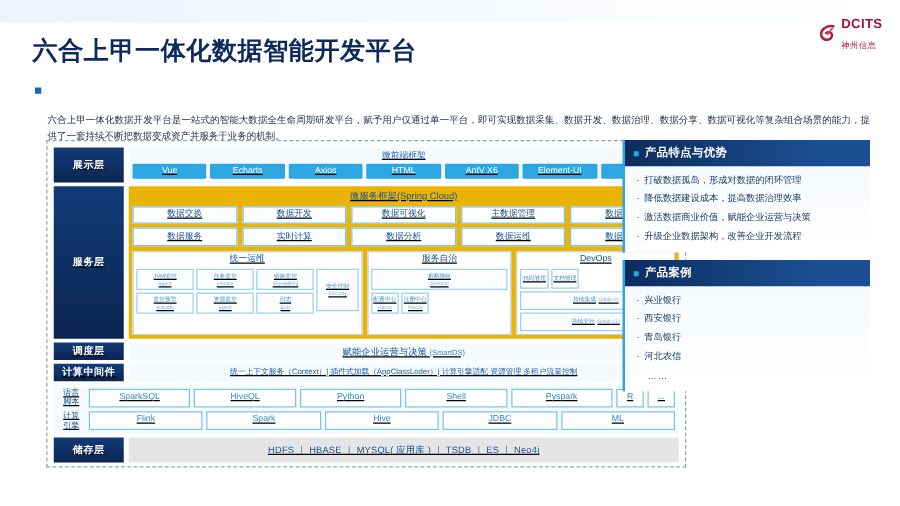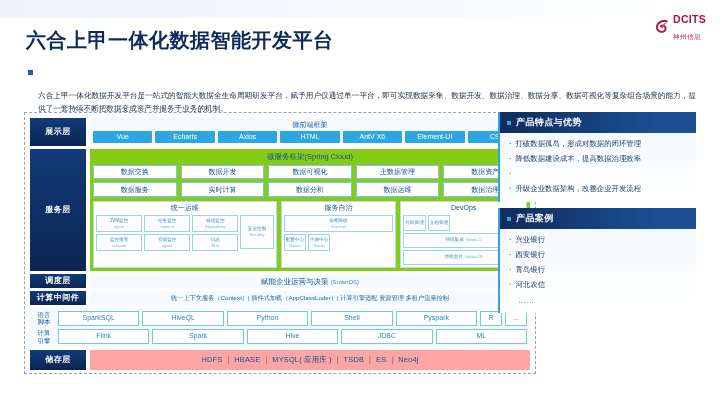--- a/index.html
+++ b/index.html
@@ -37,23 +37,24 @@
   }
   .intro-bullet {
     width:5px; height:5px; background:#1a64b4; margin-top:4px; flex:none;
   }
   .intro-text {
     font-size:7.6px; color:#21324f; line-height:1.75; text-align:justify;margin-top:23px;
   }
 
   
   .diagram {
-    position:absolute; left:24px; top:112px; width:512px; height:262px;
+    position:absolute; left:37px; top:112px; width:512px; height:262px;
     border:1px dashed #8fa3bd; padding:5px;
     background:#ffffff;
+    text-decoration:underline;
   }
   .layer-row { display:flex; gap:4px; margin-bottom:3px; }
   .layer-row:last-child { margin-bottom:0; }
   .side-label {
     width:56px; flex:none;
     background:linear-gradient(180deg,#123b78,#0b2552);
     color:#fff; font-size:8px; font-weight:bold;
     display:flex; align-items:center; justify-content:center;
     text-align:center; line-height:1.25; letter-spacing:.5px;
   }
@@ -63,21 +64,21 @@
   .pres-body { background:#f4fafe; padding:2px 3px 3px; }
   .pres-title { font-size:7px; color:#1a64b4; text-align:center; line-height:1.3; }
   .chip-row { display:flex; gap:3px; margin-top:2px; }
   .chip {
     flex:1; background:#2da6e2; color:#fff; font-size:7px;
     text-align:center; padding:2px 0; line-height:1.1;
     border-radius:1px; white-space:nowrap; overflow:hidden;
   }
 
   
-  .svc-body { background:#84cc16; padding:3px; }
+  .svc-body { background:#eab308; padding:3px; }
   .svc-title { font-size:7.5px; color:#13508f; text-align:center; margin-bottom:3px; }
   .box-row { display:flex; gap:4px; margin-bottom:3px; }
   .obox {
     flex:1; border:1px solid #7ec2e8; background:#fff; color:#13508f;
     font-size:7px; text-align:center; padding:2.5px 0; line-height:1.1;
     white-space:nowrap; overflow:hidden;
   }
   .svc-groups { display:flex; gap:4px; margin-top:4px; }
   .grp { border:1px solid #bcd9ef; background:#fff; padding:2px; }
   .grp-title { font-size:7px; color:#13508f; text-align:center; margin-bottom:2px; line-height:1.2; }
@@ -109,21 +110,21 @@
     line-height:1.2; text-align:center;
   }
   .cbox {
     flex:1; border:1px solid #7ec2e8; background:#fff; color:#2f86c4;
     font-size:7px; text-align:center; padding:2.5px 0; line-height:1.1;
   }
   .cbox.tiny { flex:0 0 22px; }
 
   
   .sto-body {
-    background:#fca5a5; padding:5px 0; text-align:center;
+    background:#e5e5e5; padding:5px 0; text-align:center;
     font-size:7.4px; color:#13508f; letter-spacing:.2px;
   }
 
   
   .rpanel {
     position:absolute; left:498px; width:198px;
     background:linear-gradient(180deg,#f2f8fd 0%, #ffffff 100%);
     border-left:2px solid #2da6e2;
   }
   #panel-advantages { top:112px; height:90px; }
@@ -354,20 +355,21 @@
     <div class="rli">
       <span class="rli-dot">·</span>
       <span>打破数据孤岛，形成对数据的闭环管理</span>
     </div>
     <div class="rli">
       <span class="rli-dot">·</span>
       <span>降低数据建设成本，提高数据治理效率</span>
     </div>
     <div class="rli">
       <span class="rli-dot">·</span>
+      <span>激活数据商业价值，赋能企业运营与决策</span>
     </div>
     <div class="rli">
       <span class="rli-dot">·</span>
       <span>升级企业数据架构，改善企业开发流程</span>
     </div>
   </div>
 </div>
 
 <div class="rpanel" id="panel-cases">
   <div class="rhead">

